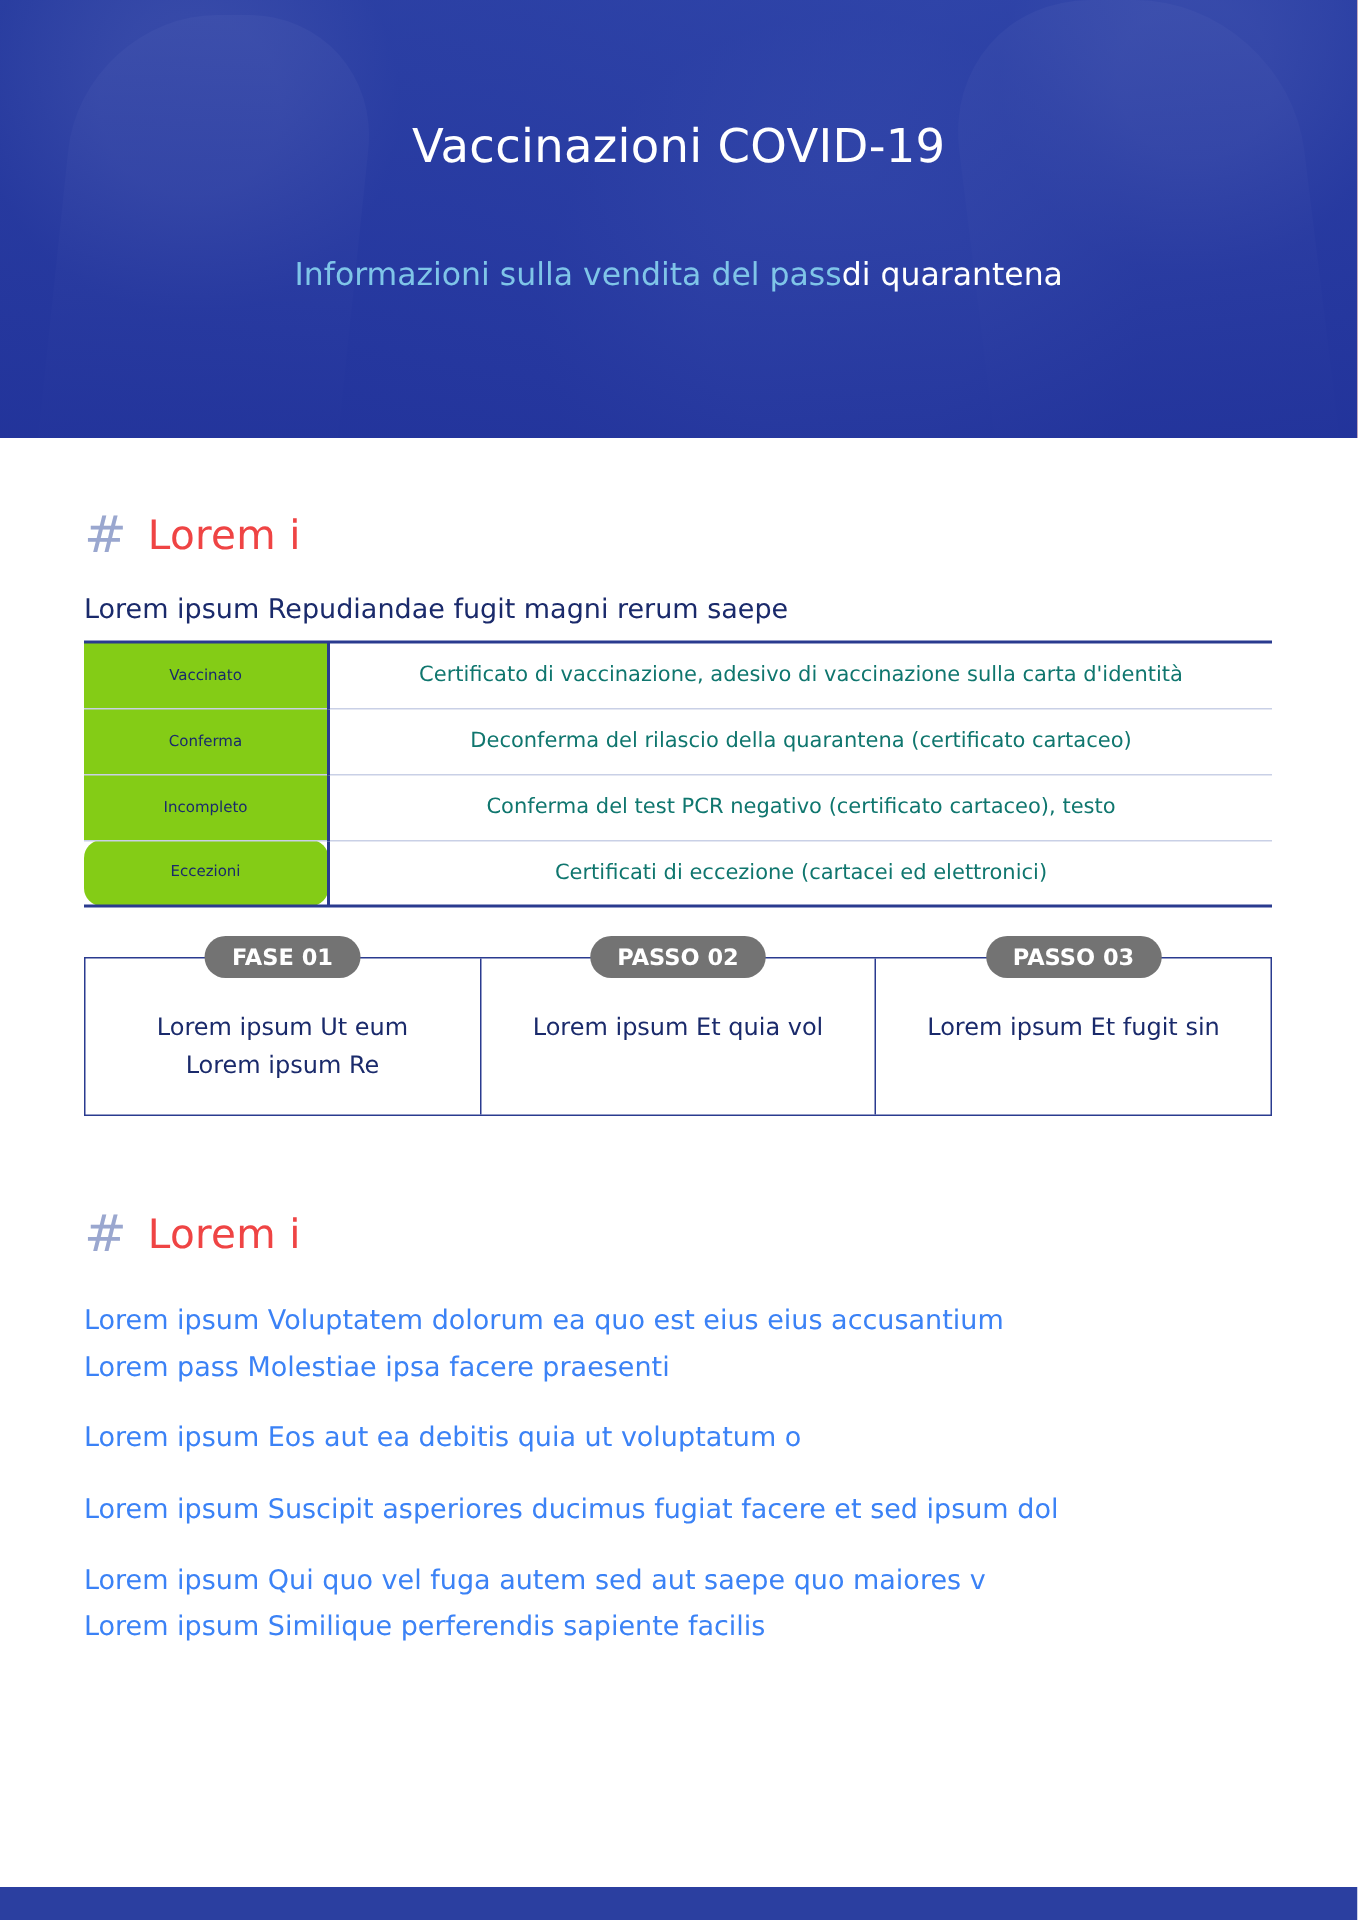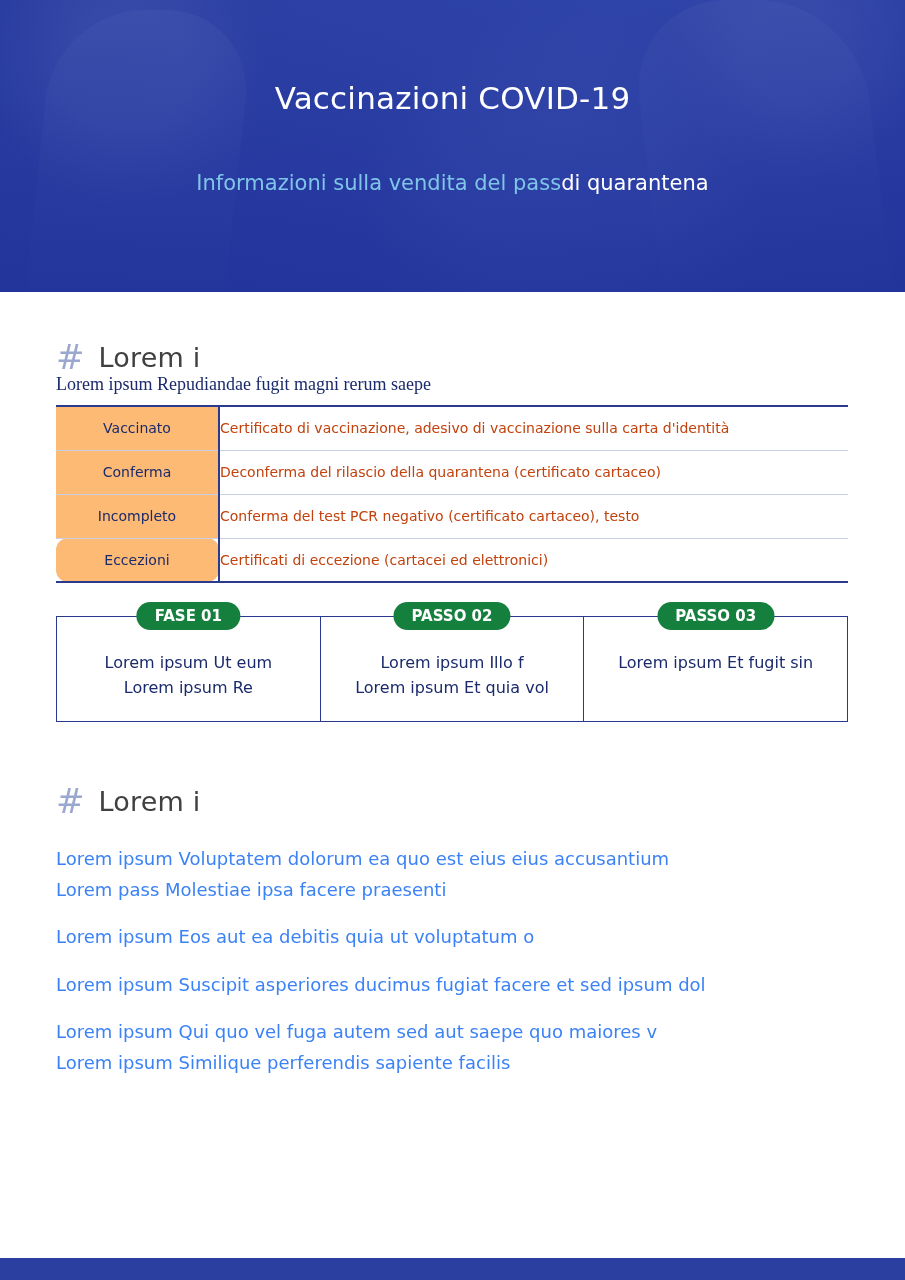--- a/index.html
+++ b/index.html
@@ -93,59 +93,60 @@
     gap: 14px;
     margin-top: 48px;
   }
   .hash {
     color: #9aa7cf;
     font-size: 34px;
     font-weight: 400;
     line-height: 1;
   }
   .section-title {
-    color: #404040;
+    color: #ef4444;
     font-size: 27px;
     font-weight: 400;
     letter-spacing: 0.2px;
   }
   .lead {
+    margin-top: 22px;
     color: #1a2a6b;
     font-size: 18px;
-    font-family: Liberation Serif, serif;
   }
 
   
   table.info {
     width: 792px;
     margin-top: 10px;
     border-collapse: collapse;
     border-top: 2px solid #2a3b8f;
     border-bottom: 2px solid #2a3b8f;
   }
   table.info td {
     border-bottom: 1px solid #c9d0e6;
     padding: 0;
     vertical-align: middle;
   }
   table.info tr:last-child td { border-bottom: none; border-radius: 12px; }
   td.key {
     width: 163px;
-    background: #fdba74;
+    background: #84cc16;
     color: #1a2a6b;
-    font-size: 14px;
+    font-size: 10px;
     text-align: center;
     height: 44px;
     border-right: 2px solid #2a3b8f;
   }
   td.val {
-    color: #c2410c;
+    color: #0f766e;
     font-size: 14px;
     padding-left: 12px;
     height: 44px;
+    text-align: center;
   }
 
   
   .steps {
     width: 792px;
     margin-top: 33px;
     display: flex;
     border: 1px solid #2a3b8f;
     position: relative;
   }
@@ -156,21 +157,21 @@
     text-align: center;
     border-right: 1px solid #2a3b8f;
     position: relative;
   }
   .step:last-child { border-right: none; }
   .step-badge {
     position: absolute;
     top: -15px;
     left: 50%;
     transform: translateX(-50%);
-    background: #15803d;
+    background: #737373;
     color: #ffffff;
     font-size: 15px;
     font-weight: bold;
     padding: 5px 18px;
     border-radius: 14px;
     white-space: nowrap;
   }
   .step-line {
     color: #1a2a6b;
     font-size: 16px;
@@ -250,21 +251,20 @@
     </table>
 
     <div class="steps">
       <div class="step">
         <div class="step-badge">FASE 01</div>
         <div class="step-line">Lorem ipsum Ut eum</div>
         <div class="step-line">Lorem ipsum Re</div>
       </div>
       <div class="step">
         <div class="step-badge">PASSO 02</div>
-        <div class="step-line">Lorem ipsum Illo f</div>
         <div class="step-line">Lorem ipsum Et quia vol</div>
       </div>
       <div class="step">
         <div class="step-badge">PASSO 03</div>
         <div class="step-line">Lorem ipsum Et fugit sin</div>
       </div>
     </div>
 
     <div class="section-head" style="margin-top:62px;">
       <span class="hash">#</span>

